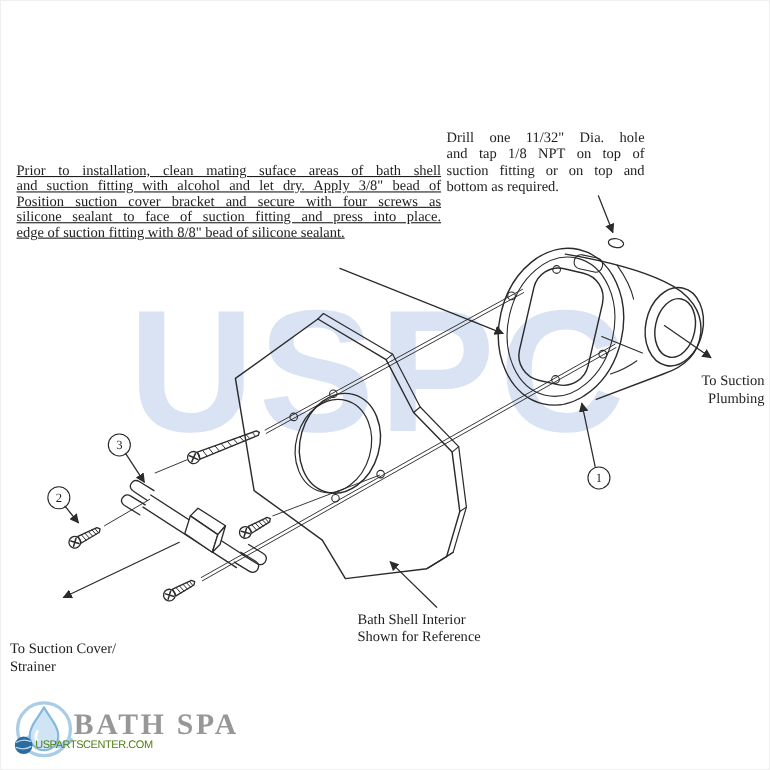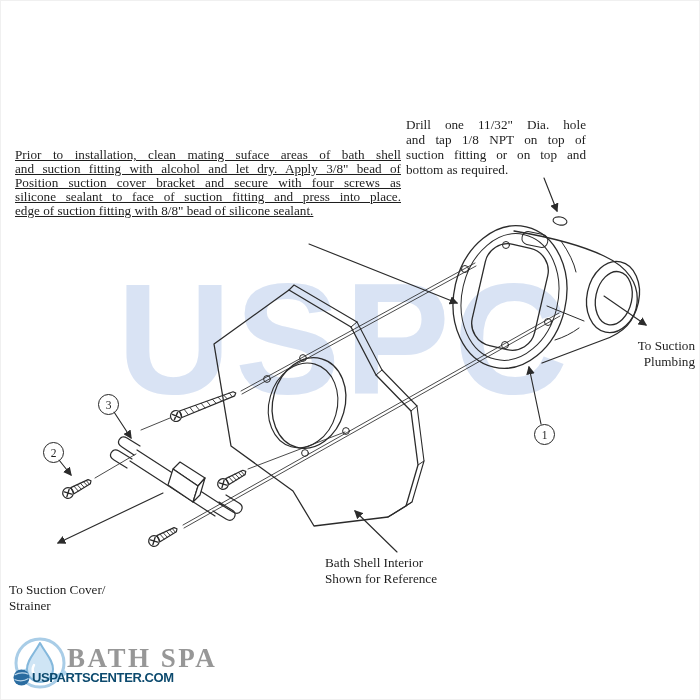--- a/index.html
+++ b/index.html
@@ -38,22 +38,22 @@
   .c3{left:97px;top:393px;}
   .logo{position:absolute;left:0;top:630px;width:260px;height:66px;z-index:3;}
   .logo-icon{position:absolute;left:10px;top:4px;}
   .brand{
     position:absolute;left:66px;top:12px;
     font-family:"Liberation Serif", serif;font-weight:bold;
     font-size:27px;letter-spacing:2.5px;color:#979797;white-space:nowrap;
   }
   .site-row{position:absolute;left:12px;top:38px;display:flex;align-items:center;gap:2px;}
   .site{
-    font-family:"Liberation Sans", sans-serif;font-weight:bold;
-    font-size:13px;letter-spacing:-0.4px;color:#0c4a6e;white-space:nowrap;
+    font-family:"Liberation Sans", sans-serif;font-weight:normal;
+    font-size:10px;letter-spacing:-0.4px;color:#4d7c0f;white-space:nowrap;
   }
 </style>
 </head>
 <body>
 
 <div class="canvas">
 
   <div class="watermark">USPC</div>
 
   <svg class="diagram" width="700" height="700" viewBox="0 0 700 700">

